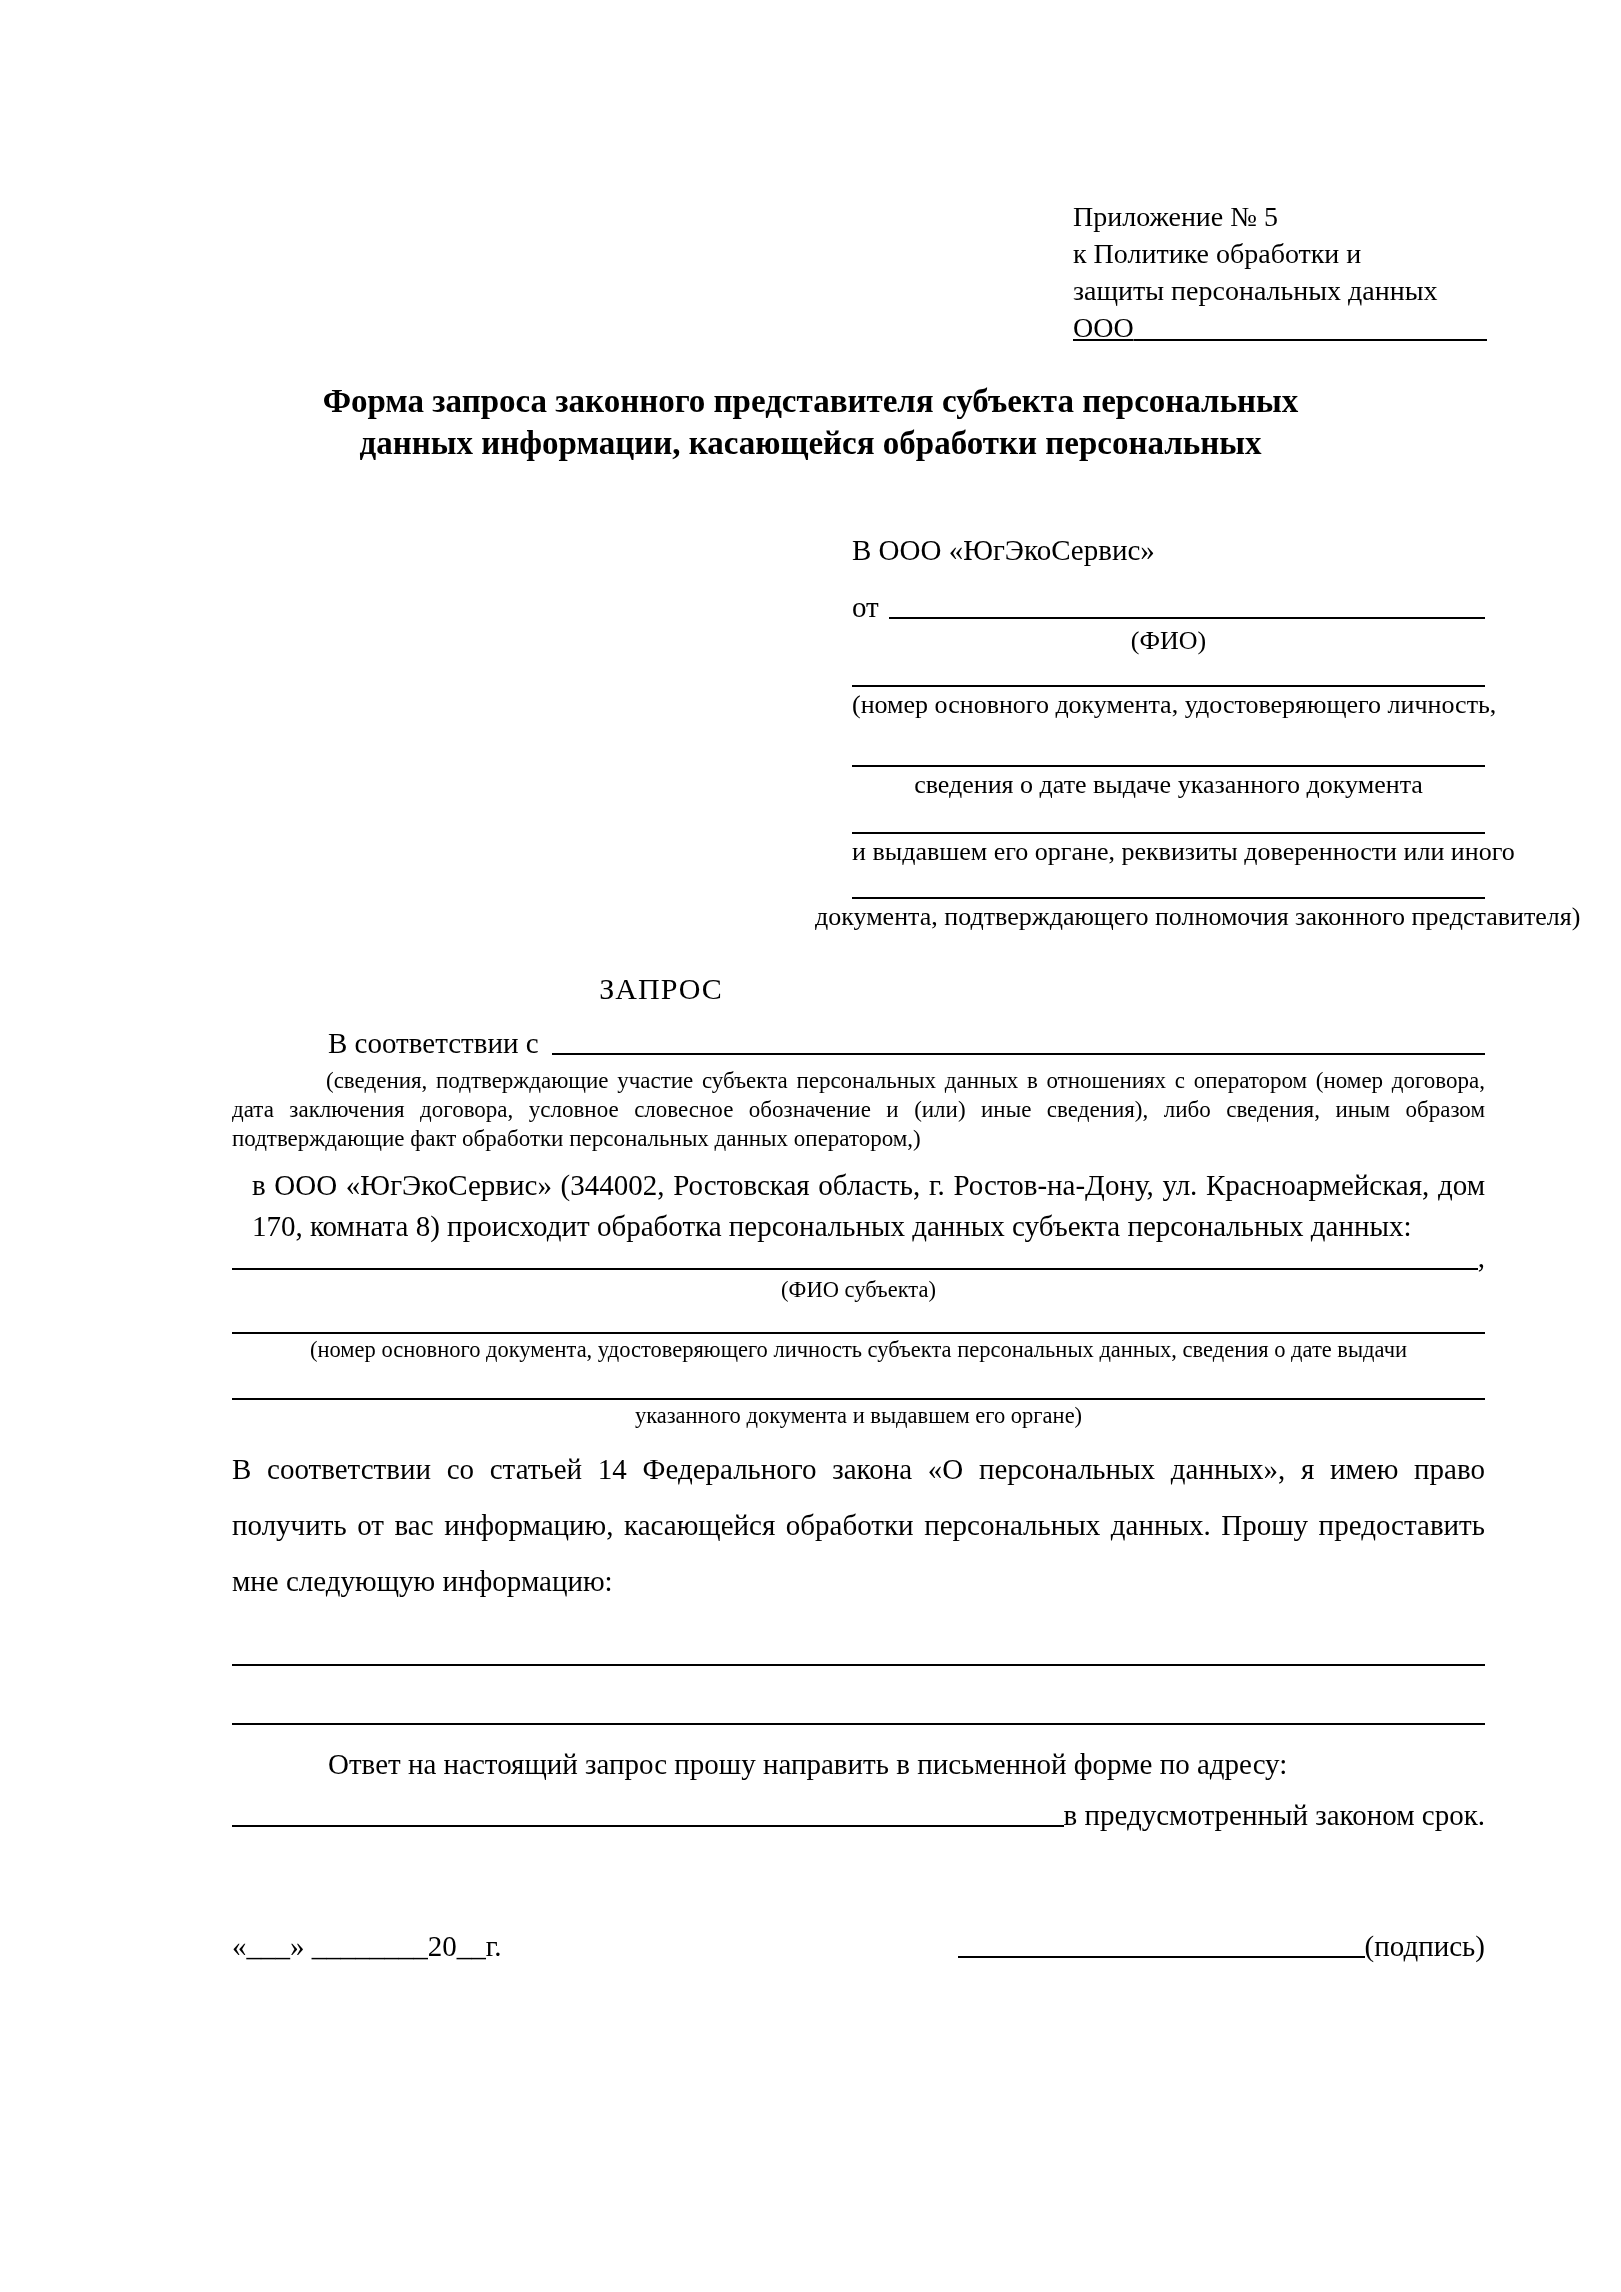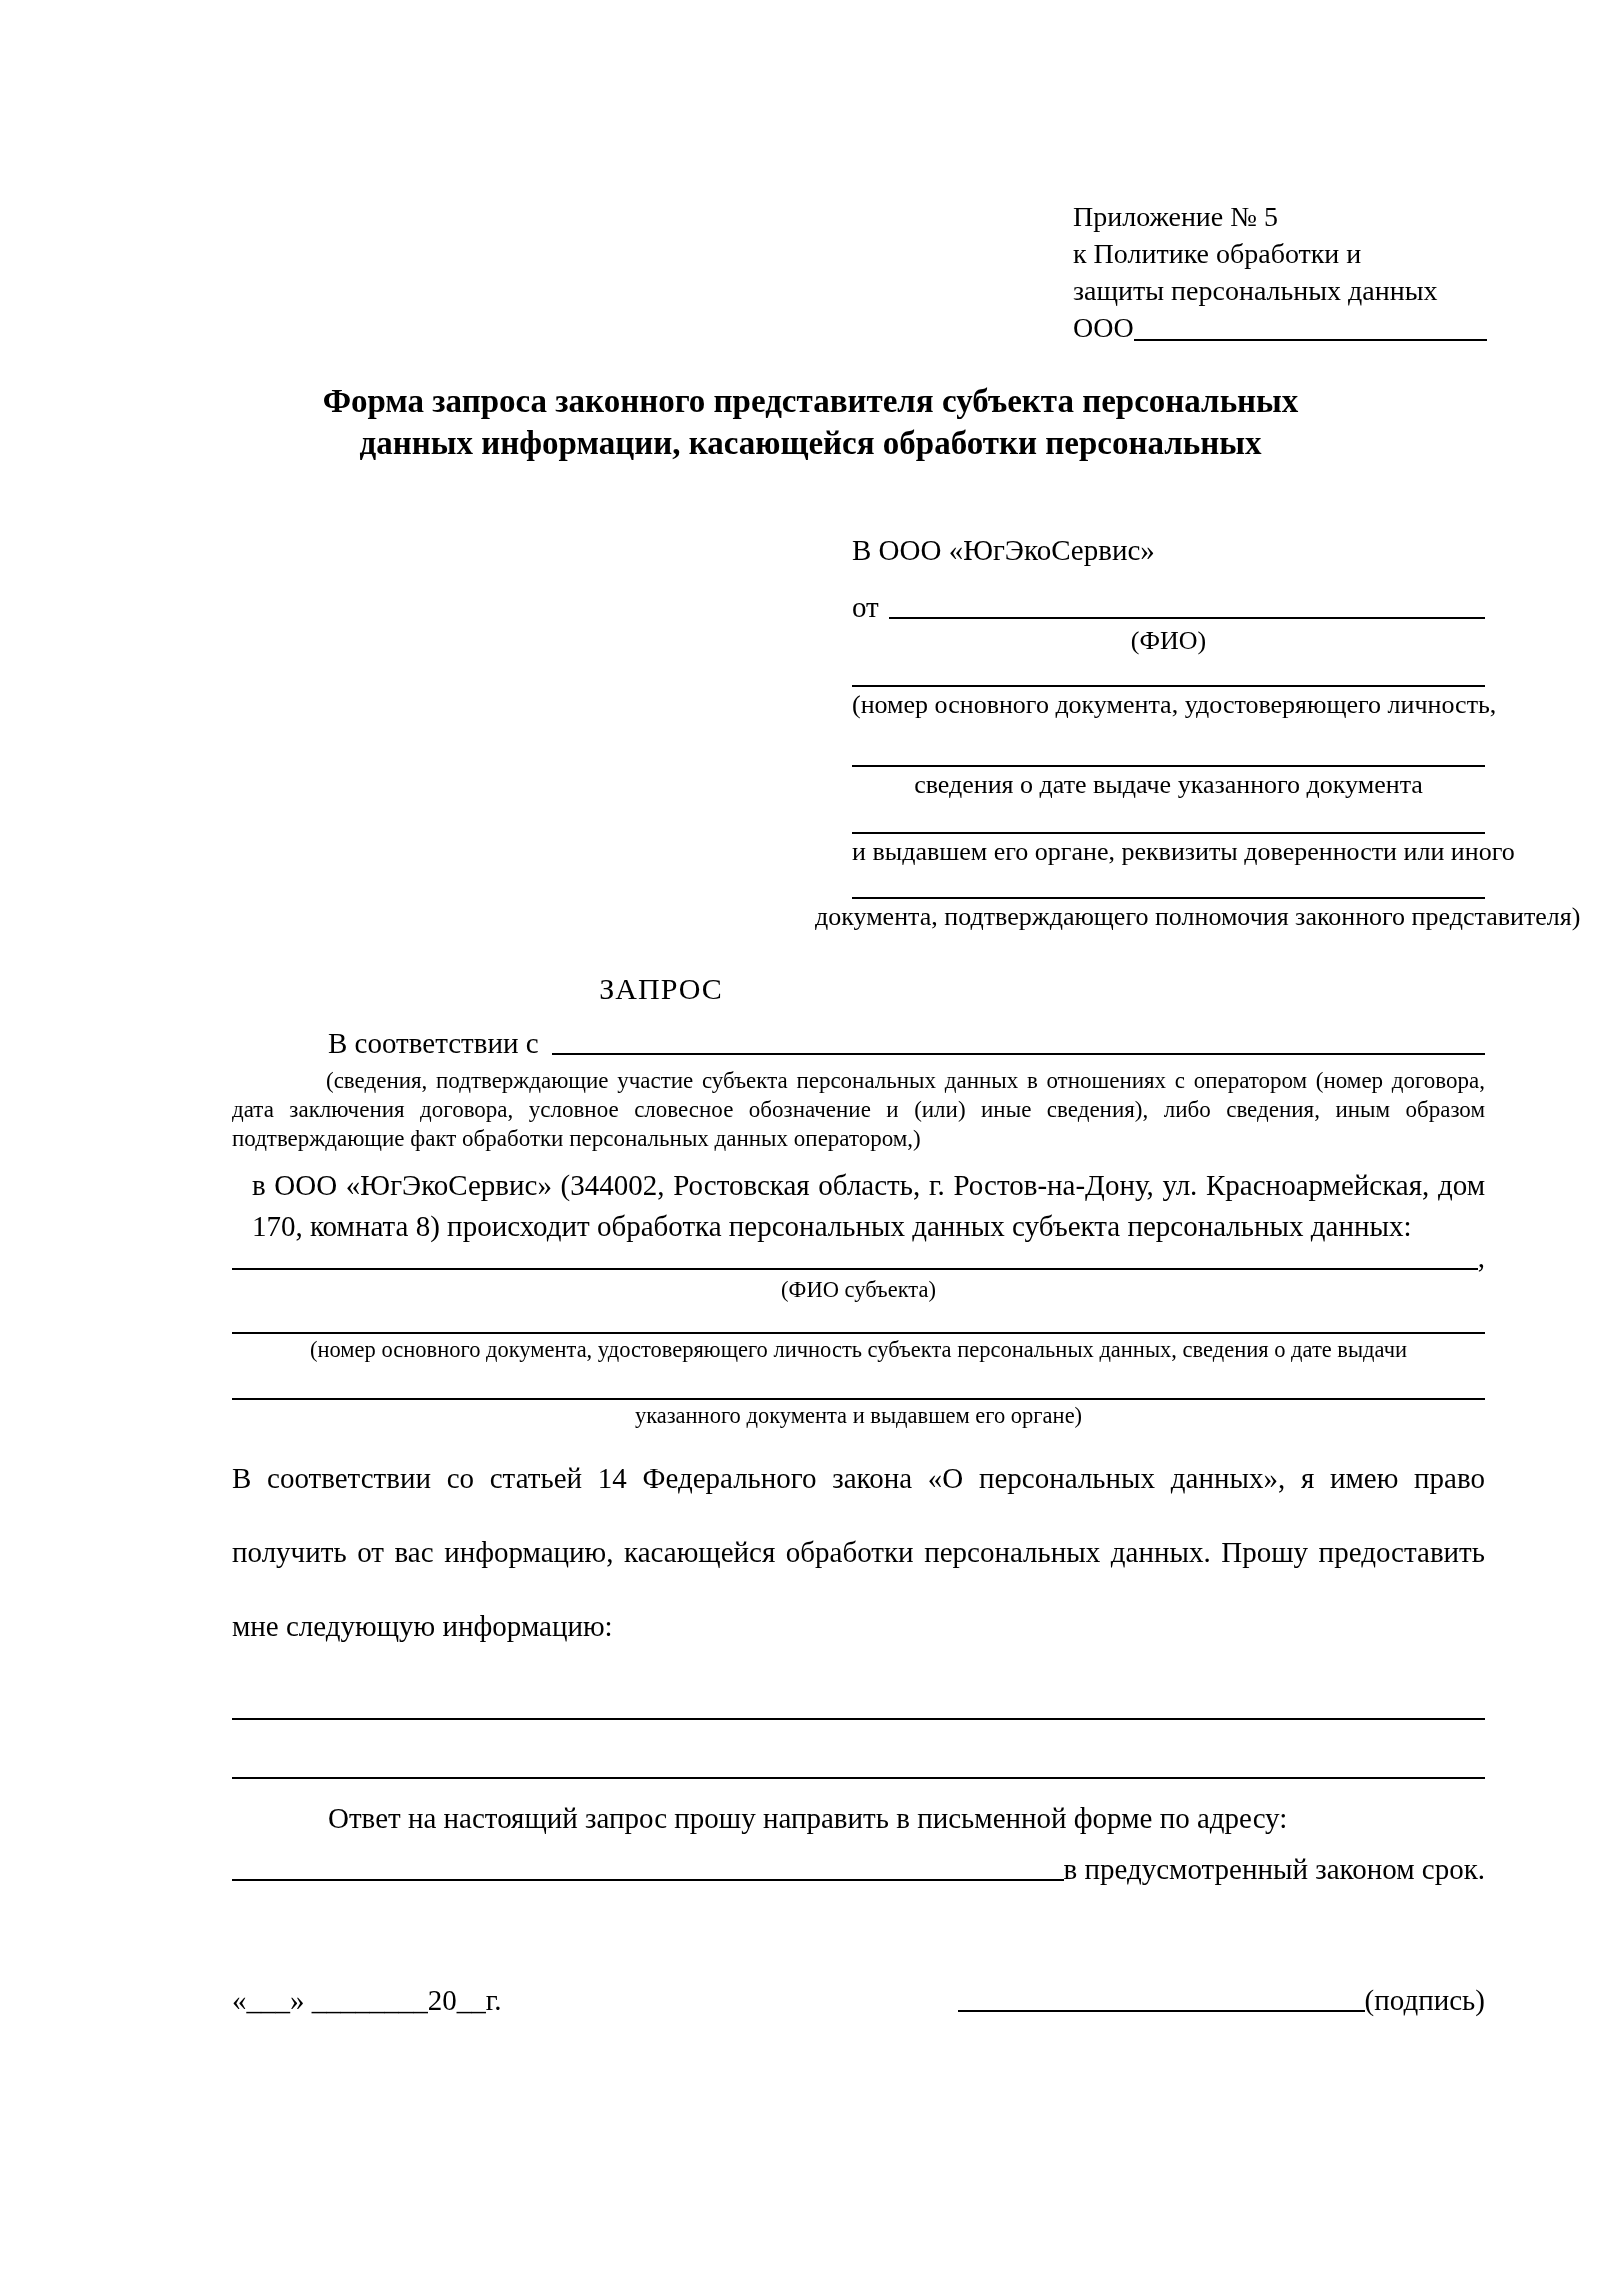--- a/index.html
+++ b/index.html
@@ -13,21 +13,21 @@
   .page { position:absolute; inset:0; background:#fff; }
 
   
   .fline { height:0; border-bottom:2px solid #000; }
 
   
   .appendix {
     position:absolute; left:1073px; top:198px; width:414px;
     font-size:28px; line-height:37px;
   }
-  .appendix .ooo-row { display:flex; }
+  .appendix .ooo-row { display:flex;text-decoration:underline; }
   .appendix .ooo-row .fill { flex:1; border-bottom:2px solid #000; margin-bottom:4.9px; }
 
   
   .doc-title {
     position:absolute; left:147px; top:380px; width:1327px;
     text-align:center; font-weight:700; font-size:33px; line-height:42px;
   }
 
   
   .addressee { position:absolute; left:852px; top:534px; width:633px; font-size:29px; }
@@ -53,21 +53,21 @@
   .acc-indent { width:96px; }
   .acc-lead { margin-right:13.7px; white-space:nowrap; }
   .acc-row .fill { flex:1; border-bottom:2px solid #000; margin-bottom:4.9px; }
   .note { font-size:23px; line-height:29px; text-align:justify; text-indent:94px; margin-top:5.9px; }
   .op-para { margin-top:11.8px; line-height:41px; text-align:justify;margin-left:20px; }
   .fio-row { display:flex; align-items:flex-end; height:27.4px; }
   .fio-row .fill { flex:1; border-bottom:2px solid #000; margin-bottom:3.9px; }
   .cap-center { font-size:22.5px; text-align:center; margin-top:2.9px; }
   .docline1 { margin-top:29px; }
   .docline2 { margin-top:35px; }
-  .law-para { margin-top:11.8px; line-height:74px; text-align:justify; }
+  .law-para { margin-top:11.8px; line-height:56px; text-align:justify; }
   .blank1 { margin-top:55px; }
   .blank2 { margin-top:57px; }
   .answer { margin-top:17.6px; text-indent:96px; line-height:45px; text-align:justify; }
   .addr-row { display:flex; align-items:flex-end; height:45px; }
   .addr-row .fill { flex:1; border-bottom:2px solid #000; margin-bottom:4.9px; }
   .addr-row .tail { white-space:nowrap; }
   .foot-row { display:flex; justify-content:space-between; align-items:flex-end; margin-top:98px; }
   .sig-group { display:inline-flex; align-items:flex-end; }
   .sig-group .fill { width:407px; border-bottom:2px solid #000; margin-bottom:4.9px; }
   .sig-group .sig-cap { white-space:nowrap; }

